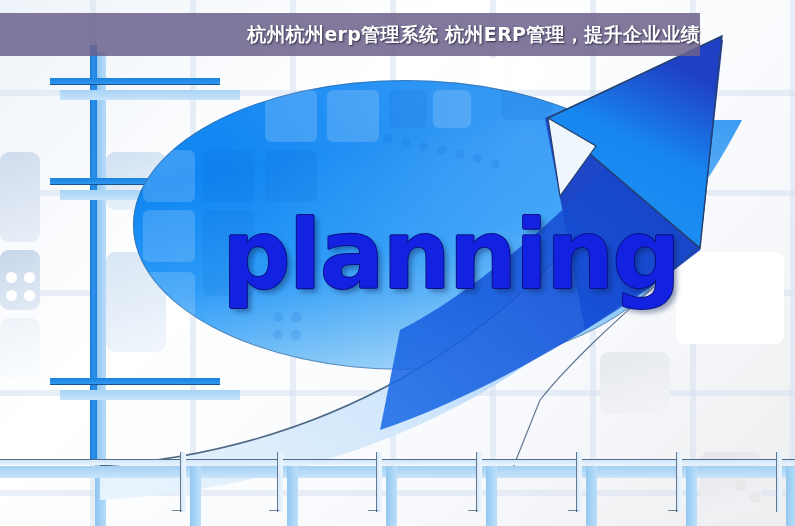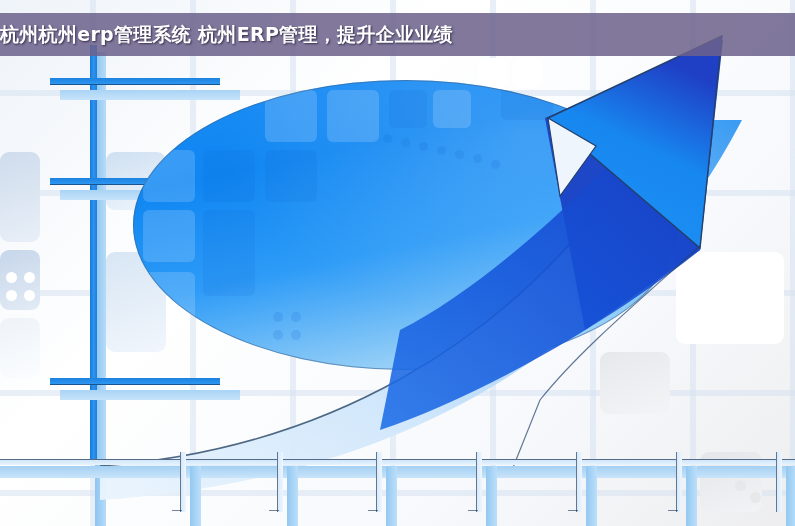--- a/index.html
+++ b/index.html
@@ -139,25 +139,26 @@
       1px 0 0 #0a1180, -1px 0 0 #0a1180, 0 1px 0 #0a1180, 0 -1px 0 #0a1180,
       4px 4px 5px rgba(10,30,80,0.40);
     white-space: nowrap;
     user-select: none;
   }
 
   
   .titlebar {
     position: absolute;
     left: 0; top: 13px;
-    width: 795px; height: 43px;
+    width: 664px; height: 43px;
     background: rgba(108,98,140,0.86);
     display: flex;
     align-items: center;
-    justify-content: flex-start;
+    justify-content: flex-end;
+    padding-left: 36px;
   }
   .titlebar-text {
     color: #ffffff;
     font-size: 19px;
     font-weight: bold;
     letter-spacing: 0.3px;
     white-space: nowrap;
     text-shadow: 1px 1px 2px rgba(25,20,45,0.75);
     font-family: "DejaVu Sans", sans-serif;
   }
@@ -276,20 +277,21 @@
     <path d="M 400,330 C 480,290 580,200 660,110 L 700,250 C 600,330 470,400 380,430 Z" fill="url(#wedgeGrad)" opacity="0.88"></path>
 
     <path d="M 722,38 L 549,118 L 626,145 L 560,200 L 700,246 Z" fill="none"></path>
     <path d="M 722,36 L 548,118 L 700,248 Z" fill="url(#headGrad)" stroke="#24406b" stroke-width="1.4"></path>
 
     <path d="M 548,118 L 596,146 L 560,196 Z" fill="#eef5fc" stroke="#24406b" stroke-width="1.2"></path>
 
     <path d="M 700,246 C 640,300 580,350 540,400 L 512,470" fill="none" stroke="#24406b" stroke-width="1.2" opacity="0.7"></path>
   </svg>
 
+  <div class="planning">planning</div>
 
   <div>
     <div class="axis-h-shadow"></div>
     <div class="axis-h"></div>
 
     <div class="tick-v-shadow" style="left:190px;"></div>
     <div class="tick-v" style="left:180px;"></div>
     <div class="tick-v-foot" style="left:172px; top:510px;"></div>
 
     <div class="tick-v-shadow" style="left:287px;"></div>

